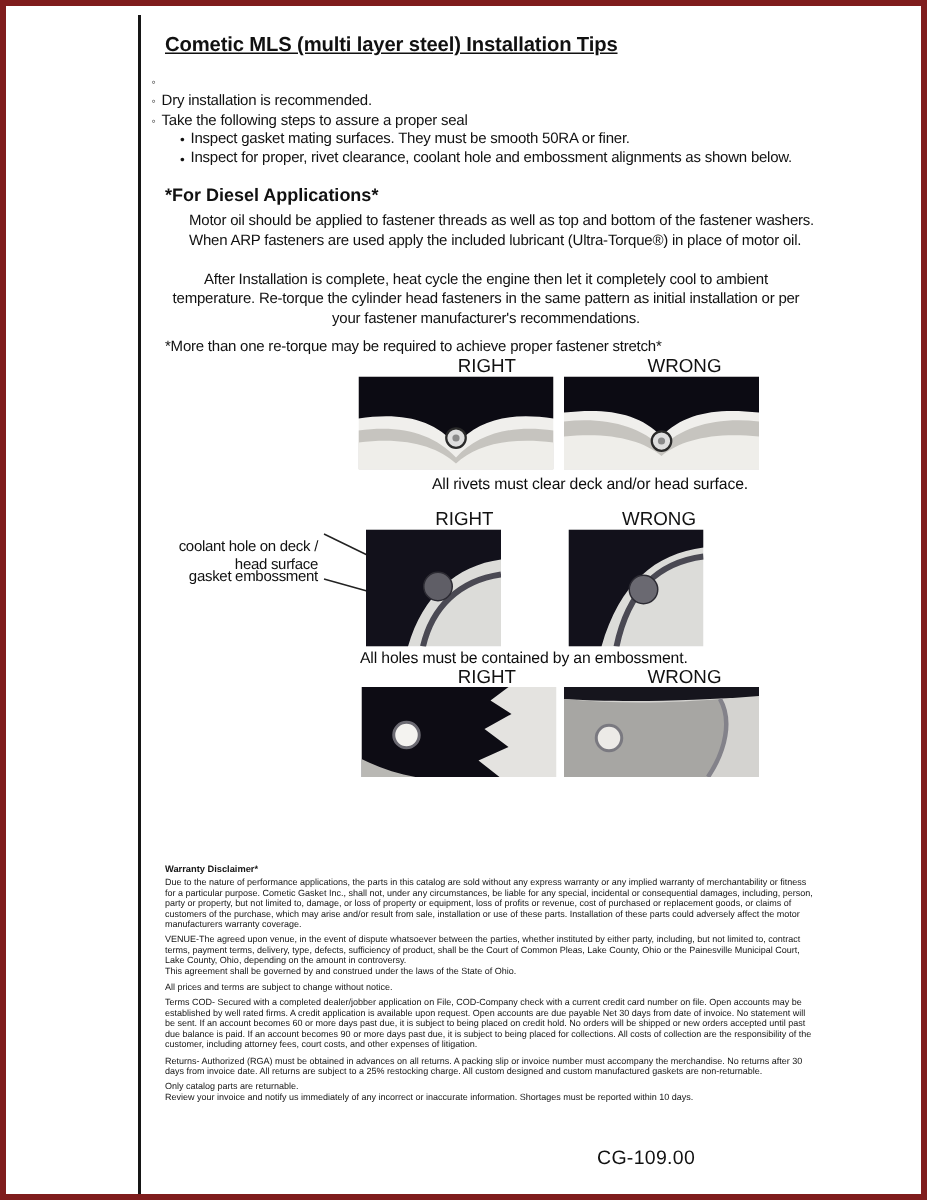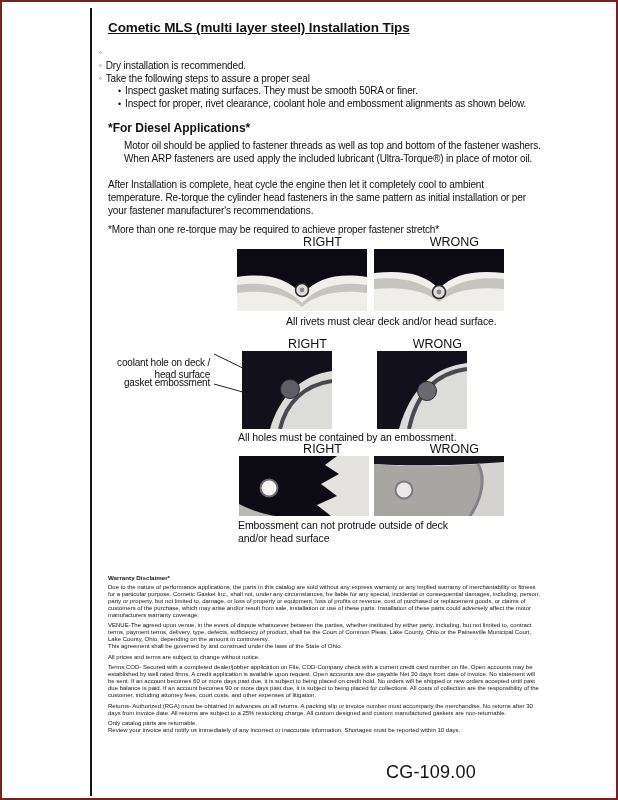--- a/index.html
+++ b/index.html
@@ -1,43 +1,43 @@
 <!DOCTYPE html>
 <html><head>
 <meta charset="utf-8">
 <style>
   html,body{margin:0;padding:0;background:#8f8f8f;}
   .page{
     position:relative;width:618px;height:800px;background:#ffffff;
     font-family:"Liberation Sans","DejaVu Sans",sans-serif;color:#111;
-    overflow:hidden;border:2px solid #7f1d1d;box-sizing:border-box;
+    overflow:hidden;border:4px solid #7f1d1d;box-sizing:border-box;
     margin:0 auto;
   }
   .vline{position:absolute;left:88px;top:6px;width:2px;height:788px;background:#161616;}
   .abs{position:absolute;}
   .title{left:106px;top:18px;font-size:13.5px;font-weight:bold;text-decoration:underline;letter-spacing:-0.1px;}
   .tips{left:97px;top:45px;width:474px;font-size:10px;line-height:12.8px;letter-spacing:-0.15px;}
   .tip-row{display:flex;align-items:flex-start;}
   .tip-row .marker{flex:0 0 auto;margin-right:4px;font-size:8px;line-height:12.8px;}
   .tip-sub{margin-left:19px;}
   .tip-sub .marker{font-size:9px;}
   .diesel-h{left:106px;top:119px;font-size:12px;font-weight:bold;}
   .body-p{left:106px;width:428px;font-size:10px;line-height:13px;letter-spacing:-0.15px;}
   .p1{top:137px;margin-left:16px;}
-  .p2{top:176px;}
+  .p2{top:176px;text-align:center;}
   .p3{top:221px;}
   .rw-label{width:80px;text-align:right;font-size:12.5px;color:#111;}
   .fig{display:block;}
   .caption{font-size:10.5px;letter-spacing:-0.1px;color:#0d0d0d;}
   .pre{white-space:pre-line;}
   .callout{width:110px;text-align:right;font-size:10px;line-height:11.5px;letter-spacing:-0.2px;}
   .legal{left:106px;top:572px;width:434px;font-size:6px;line-height:7px;letter-spacing:0;color:#151515;}
   .legal p{margin:0 0 3.5px 0;white-space:pre-line;}
   .legal .legal-h{font-weight:bold;font-size:6.2px;margin-bottom:2.5px;}
-  .footer-code{left:384px;top:760px;font-size:18px;letter-spacing:0.2px;}
+  .footer-code{left:394px;top:760px;font-size:13px;letter-spacing:0.2px;}
 </style>
 </head>
 <body>
 
 <div class="page">
   <div class="vline"></div>
 
   <div class="abs title">Cometic MLS (multi layer steel) Installation Tips</div>
 
   <div class="abs tips">
@@ -121,22 +121,20 @@
     <path d="M0,48 C12,54 24,58 36,60 H0 Z" fill="#b9b8b4"></path>
     <circle cx="30" cy="32" r="8.5" fill="#f4f3f0" stroke="#6b6a72" stroke-width="2"></circle>
   </svg>
   <svg class="abs fig" style="left:372px;top:454px;" width="130" height="60" viewBox="0 0 130 60">
     <rect width="130" height="60" fill="#d4d3d0"></rect>
     <path d="M0,0 H130 V6 C80,10 30,10 0,8 Z" fill="#16151d"></path>
     <path d="M0,8 C40,12 80,10 104,8 C112,22 108,42 96,60 H0 Z" fill="#a7a6a3"></path>
     <path d="M104,8 C112,22 108,42 96,60" stroke="#83828a" stroke-width="3" fill="none"></path>
     <circle cx="30" cy="34" r="8.5" fill="#eceae7" stroke="#7a7980" stroke-width="2"></circle>
   </svg>
-  <div class="abs caption pre" style="left:236px;top:517px;width:280px;line-height:13px;">Embossment can not protrude outside of deck
-and/or head surface</div>
 
   <div class="abs legal">
     <p class="legal-h">Warranty Disclaimer*</p>
     <p>Due to the nature of performance applications, the parts in this catalog are sold without any express warranty or any implied warranty of merchantability or fitness for a particular purpose.  Cometic Gasket Inc., shall not, under any circumstances, be liable for any special, incidental or consequential damages, including, person, party or property, but not limited to, damage, or loss of property or equipment, loss of profits or revenue, cost of purchased or replacement goods, or claims of customers of the purchase, which may arise and/or result from sale, installation or use of these parts.  Installation of these parts could adversely affect the motor manufacturers warranty coverage.</p>
     <p>VENUE-The agreed upon venue, in the event of dispute whatsoever between the parties, whether instituted by either party, including, but not limited to, contract terms, payment terms, delivery, type, defects, sufficiency of product, shall be the Court of Common Pleas, Lake County, Ohio or the Painesville Municipal Court, Lake County, Ohio, depending on the amount in controversy.
 This agreement shall be governed by and construed under the laws of the State of Ohio.</p>
     <p>All prices and terms are subject to change without notice.</p>
     <p>Terms COD- Secured with a completed dealer/jobber application on File, COD-Company check with a current credit card number on file.  Open accounts may be established by well rated firms.  A credit application is available upon request.  Open accounts are due payable Net 30 days from date of invoice.  No statement will be sent.  If an account becomes 60 or more days past due, it is subject to being placed on credit hold.  No orders will be shipped or new orders accepted until past due balance is paid.  If an account becomes 90 or more days past due, it is subject to being placed for collections.  All costs of collection are the responsibility of the customer, including attorney fees, court costs, and other expenses of litigation.</p>
     <p>Returns- Authorized (RGA) must be obtained in advances on all returns.  A packing slip or invoice number must accompany the merchandise.  No returns after 30 days from invoice date.  All returns are subject to a 25% restocking charge.  All custom designed and custom manufactured gaskets are non-returnable.</p>
     <p>Only catalog parts are returnable.

